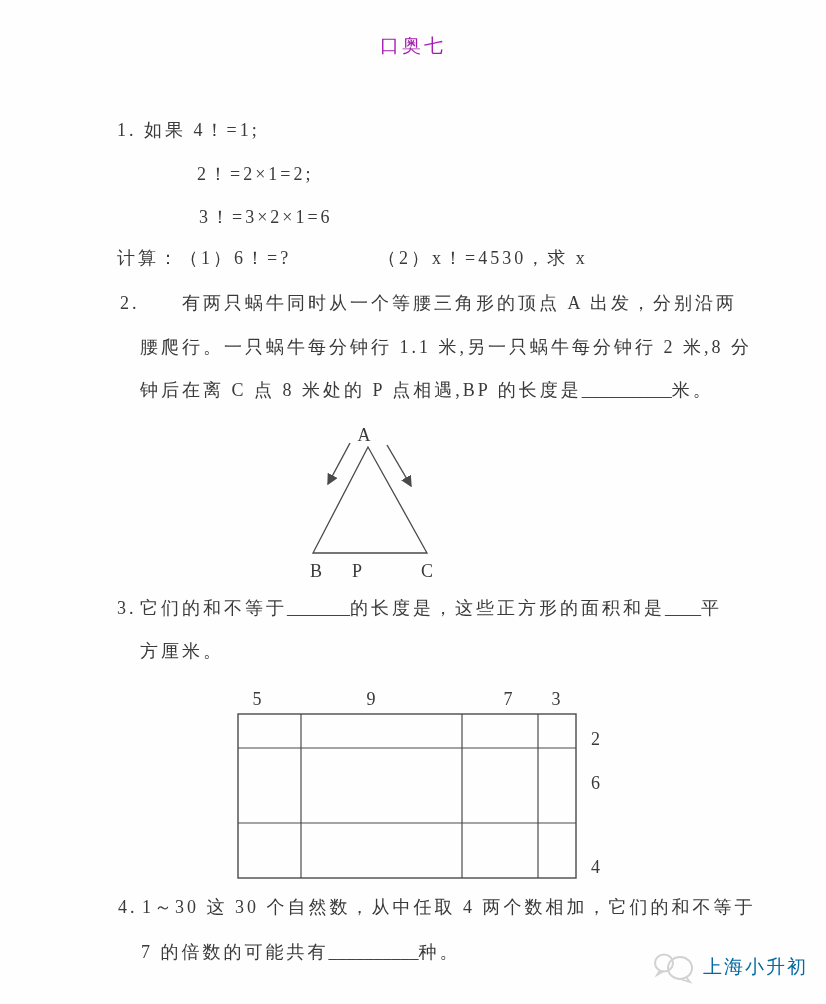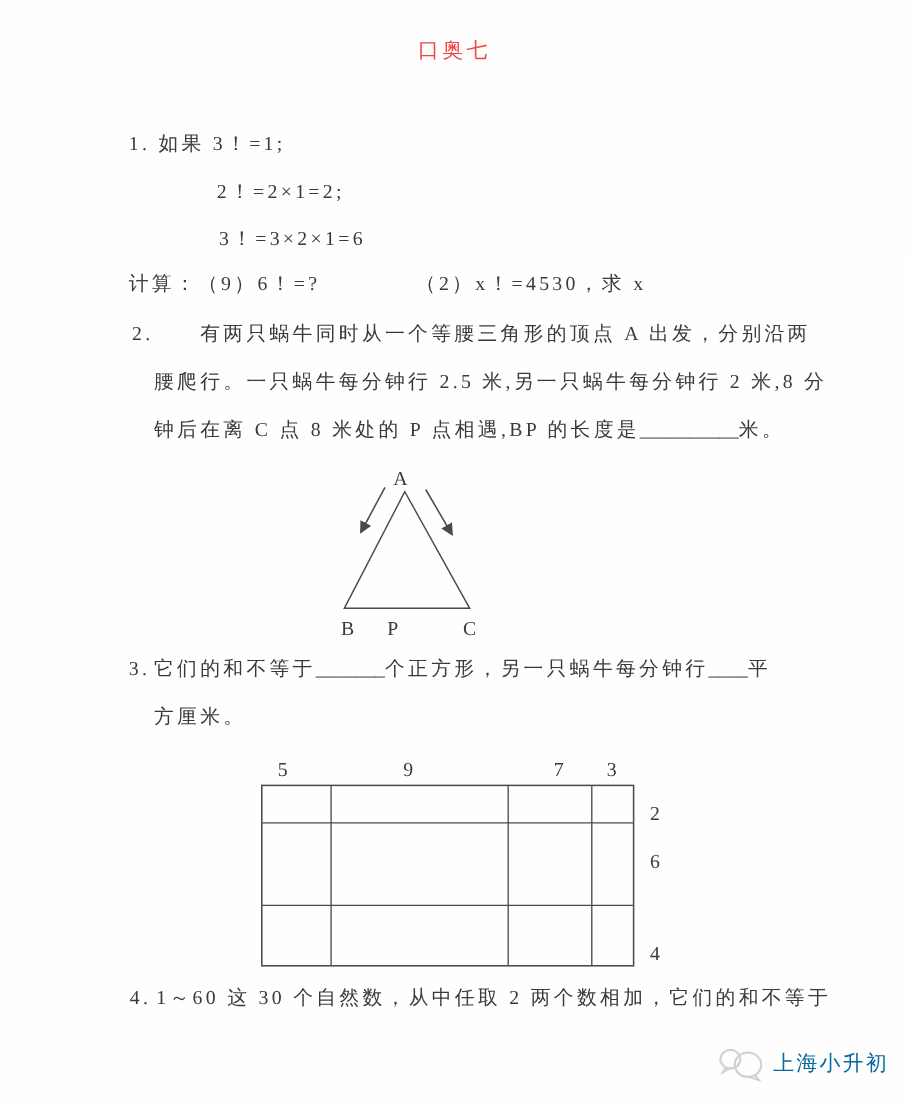--- a/index.html
+++ b/index.html
@@ -4,21 +4,21 @@
 <style>
   html,body { margin:0; padding:0; background:#ffffff; }
   .page {
     position:relative; width:826px; height:1004px; margin:0 auto;
     background:#fefefe; overflow:hidden;
     font-family:"Liberation Serif","DejaVu Serif",serif;
     color:#3a3a3a;
   }
   .title {
     position:absolute; left:0; right:0; top:33px; text-align:center;
-    font-size:19px; letter-spacing:3px; color:#ef4444;
+    font-size:19px; letter-spacing:3px; color:#a21caf;
   }
   .line {
     position:absolute; white-space:nowrap;
     font-size:18px; letter-spacing:3px; line-height:22px;
   }
   .blank { letter-spacing:0;font-style:italic; }
   .fig { position:absolute; }
   .fig text {
     font-family:"Liberation Serif","DejaVu Serif",serif;
     fill:#3a3a3a; font-size:18px;
@@ -30,68 +30,69 @@
   }
 </style>
 </head>
 <body>
 
 <div class="page">
 
   <div class="title">口奥七</div>
 
   <span class="line" style="left:117px;top:119px">1.</span>
-  <span class="line" style="left:144px;top:119px">如果 3！=1;</span>
+  <span class="line" style="left:144px;top:119px">如果 4！=1;</span>
   <span class="line" style="left:197px;top:163px">2！=2×1=2;</span>
   <span class="line" style="left:199px;top:206px">3！=3×2×1=6</span>
-  <span class="line" style="left:117px;top:247px">计算：（9）6！=?</span>
+  <span class="line" style="left:117px;top:247px">计算：（1）6！=?</span>
   <span class="line" style="left:378px;top:247px">（2）x！=4530，求 x</span>
 
   <span class="line" style="left:120px;top:292px">2.</span>
   <span class="line" style="left:182px;top:292px">有两只蜗牛同时从一个等腰三角形的顶点 A 出发，分别沿两</span>
-  <span class="line" style="left:140px;top:336px">腰爬行。一只蜗牛每分钟行 2.5 米,另一只蜗牛每分钟行 2 米,8 分</span>
+  <span class="line" style="left:140px;top:336px">腰爬行。一只蜗牛每分钟行 1.1 米,另一只蜗牛每分钟行 2 米,8 分</span>
   <span class="line" style="left:140px;top:379px"><span>钟后在离 C 点 8 米处的 P 点相遇,BP 的长度是</span><span class="blank">__________</span><span>米。</span></span>
 
   <svg class="fig" style="left:280px;top:422px" width="180" height="162" viewBox="0 0 180 162">
     <defs>
       <marker id="arrowhead" markerWidth="9" markerHeight="8" refX="7" refY="4" orient="auto">
         <path d="M0,0 L8,4 L0,8 Z" fill="#4a4a4a"></path>
       </marker>
     </defs>
     <polygon points="88,25 33,131 147,131" fill="none" stroke="#4a4a4a" stroke-width="1.3"></polygon>
     <line x1="70" y1="21" x2="48" y2="62" stroke="#4a4a4a" stroke-width="1.4" marker-end="url(#arrowhead)"></line>
     <line x1="107" y1="23" x2="131" y2="64" stroke="#4a4a4a" stroke-width="1.4" marker-end="url(#arrowhead)"></line>
     <text x="84" y="19" text-anchor="middle">A</text>
     <text x="36" y="155" text-anchor="middle">B</text>
     <text x="77" y="155" text-anchor="middle">P</text>
     <text x="147" y="155" text-anchor="middle">C</text>
   </svg>
 
   <span class="line" style="left:117px;top:597px">3.</span>
-  <span class="line" style="left:140px;top:597px"><span>它们的和不等于</span><span class="blank">_______</span><span>个正方形，另一只蜗牛每分钟行</span><span class="blank">____</span><span>平</span></span>
+  <span class="line" style="left:140px;top:597px"><span>它们的和不等于</span><span class="blank">_______</span><span>的长度是，这些正方形的面积和是</span><span class="blank">____</span><span>平</span></span>
   <span class="line" style="left:140px;top:640px">方厘米。</span>
 
   <svg class="fig" style="left:225px;top:680px" width="400" height="210" viewBox="0 0 400 210">
     <rect x="13" y="34" width="338" height="164" fill="none" stroke="#4a4a4a" stroke-width="1.4"></rect>
     <line x1="76" y1="34" x2="76" y2="198" stroke="#4a4a4a" stroke-width="1.2"></line>
     <line x1="237" y1="34" x2="237" y2="198" stroke="#4a4a4a" stroke-width="1.2"></line>
     <line x1="313" y1="34" x2="313" y2="198" stroke="#4a4a4a" stroke-width="1.2"></line>
     <line x1="13" y1="68" x2="351" y2="68" stroke="#4a4a4a" stroke-width="1.2"></line>
     <line x1="13" y1="143" x2="351" y2="143" stroke="#4a4a4a" stroke-width="1.2"></line>
     <text x="32" y="25" text-anchor="middle">5</text>
     <text x="146" y="25" text-anchor="middle">9</text>
     <text x="283" y="25" text-anchor="middle">7</text>
     <text x="331" y="25" text-anchor="middle">3</text>
     <text x="366" y="65">2</text>
     <text x="366" y="109">6</text>
     <text x="366" y="193">4</text>
   </svg>
 
   <span class="line" style="left:118px;top:896px">4.</span>
-  <span class="line" style="left:142px;top:896px">1～60 这 30 个自然数，从中任取 2 两个数相加，它们的和不等于</span>
+  <span class="line" style="left:142px;top:896px">1～30 这 30 个自然数，从中任取 4 两个数相加，它们的和不等于</span>
+  <span class="line" style="left:141px;top:941px"><span>7 的倍数的可能共有</span><span class="blank">__________</span><span>种。</span></span>
 
   <div class="watermark">
     <svg width="44" height="38" viewBox="0 0 44 38">
       <ellipse cx="12" cy="15" rx="9" ry="8.5" fill="none" stroke="#d2d2d2" stroke-width="2"></ellipse>
       <path d="M8 22 L5 27 L12 23" fill="none" stroke="#d2d2d2" stroke-width="1.8"></path>
       <ellipse cx="28" cy="20" rx="12" ry="11" fill="none" stroke="#d2d2d2" stroke-width="2"></ellipse>
       <path d="M34 29 L38 34 L28 31" fill="none" stroke="#d2d2d2" stroke-width="1.8"></path>
     </svg>
     <span>上海小升初</span>
   </div>

